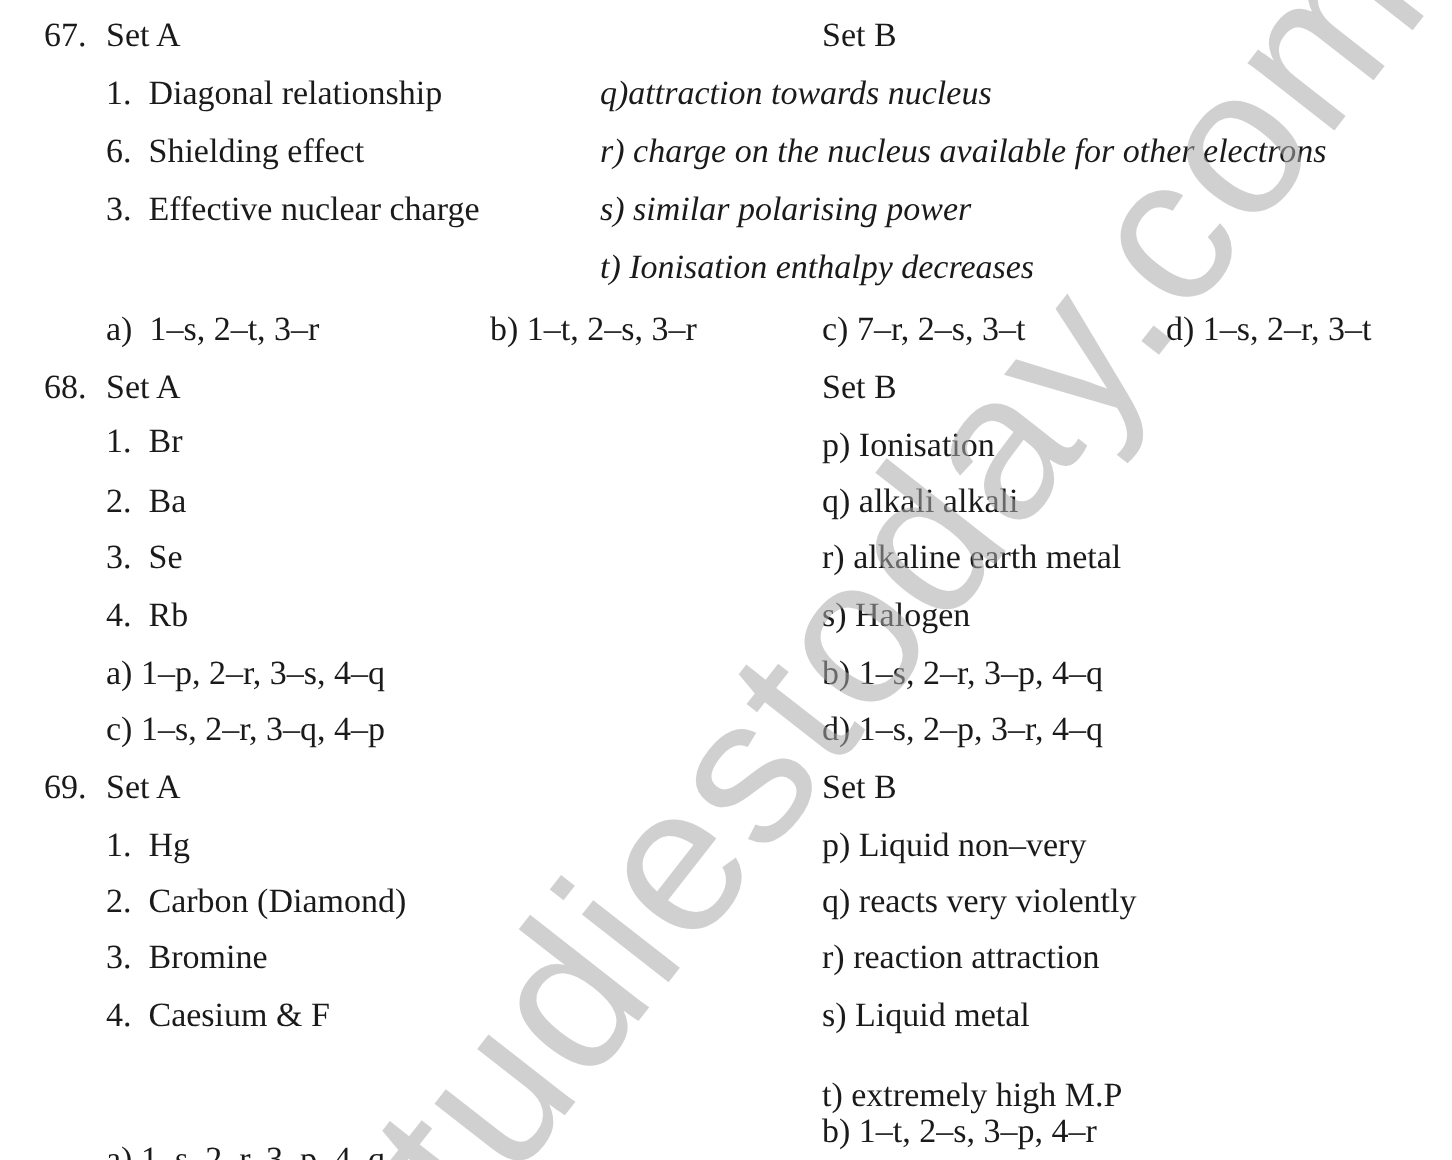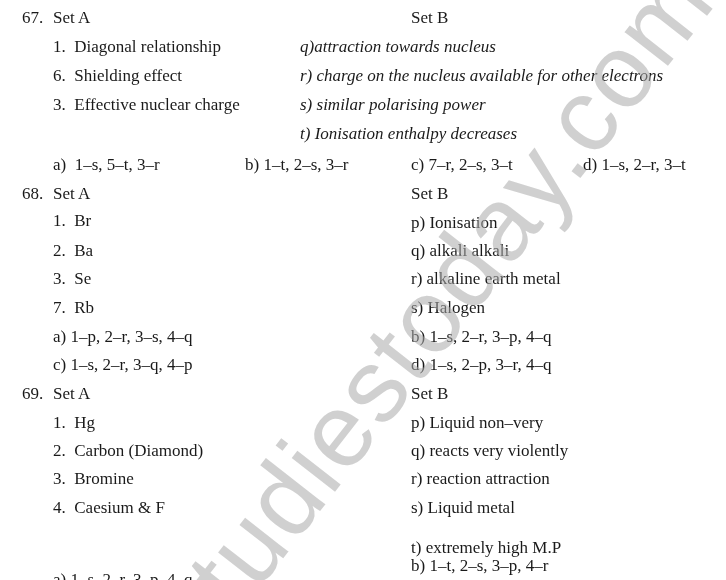--- a/index.html
+++ b/index.html
@@ -45,35 +45,35 @@
 
     <div class="line colA" style="top:37px; white-space:pre">1.  Diagonal relationship</div>
     <div class="line colA" style="top:66px; white-space:pre">6.  Shielding effect</div>
     <div class="line colA" style="top:95px; white-space:pre">3.  Effective nuclear charge</div>
 
     <div class="line colB" style="top:37px">q)attraction towards nucleus</div>
     <div class="line colB" style="top:66px">r) charge on the nucleus available for other electrons</div>
     <div class="line colB" style="top:95px">s) similar polarising power</div>
     <div class="line colB" style="top:124px">t) Ionisation enthalpy decreases</div>
 
-    <div class="line" style="left:53px; top:155px; white-space:pre">a)  1–s, 5–t, 3–r</div>
+    <div class="line" style="left:53px; top:155px; white-space:pre">a)  1–s, 2–t, 3–r</div>
     <div class="line" style="left:245px; top:155px">b) 1–t, 2–s, 3–r</div>
     <div class="line" style="left:411px; top:155px">c) 7–r, 2–s, 3–t</div>
     <div class="line" style="left:583px; top:155px">d) 1–s, 2–r, 3–t</div>
   </div>
 
   <div>
     <div class="line qnum" style="top:184px">68.</div>
     <div class="line colA" style="top:184px">Set A</div>
     <div class="line colR" style="top:184px">Set B</div>
 
     <div class="line colA" style="top:211px; white-space:pre">1.  Br</div>
     <div class="line colA" style="top:241px; white-space:pre">2.  Ba</div>
     <div class="line colA" style="top:269px; white-space:pre">3.  Se</div>
-    <div class="line colA" style="top:298px; white-space:pre">7.  Rb</div>
+    <div class="line colA" style="top:298px; white-space:pre">4.  Rb</div>
 
     <div class="line colR" style="top:213px">p) Ionisation</div>
     <div class="line colR" style="top:241px">q) alkali alkali</div>
     <div class="line colR" style="top:269px">r) alkaline earth metal</div>
     <div class="line colR" style="top:298px">s) Halogen</div>
 
     <div class="line colA" style="top:327px">a) 1–p, 2–r, 3–s, 4–q</div>
     <div class="line colR" style="top:327px">b) 1–s, 2–r, 3–p, 4–q</div>
     <div class="line colA" style="top:355px">c) 1–s, 2–r, 3–q, 4–p</div>
     <div class="line colR" style="top:355px">d) 1–s, 2–p, 3–r, 4–q</div>

